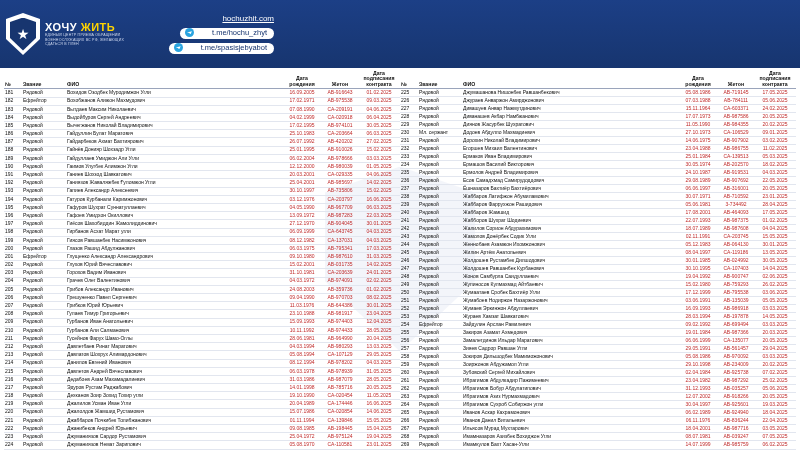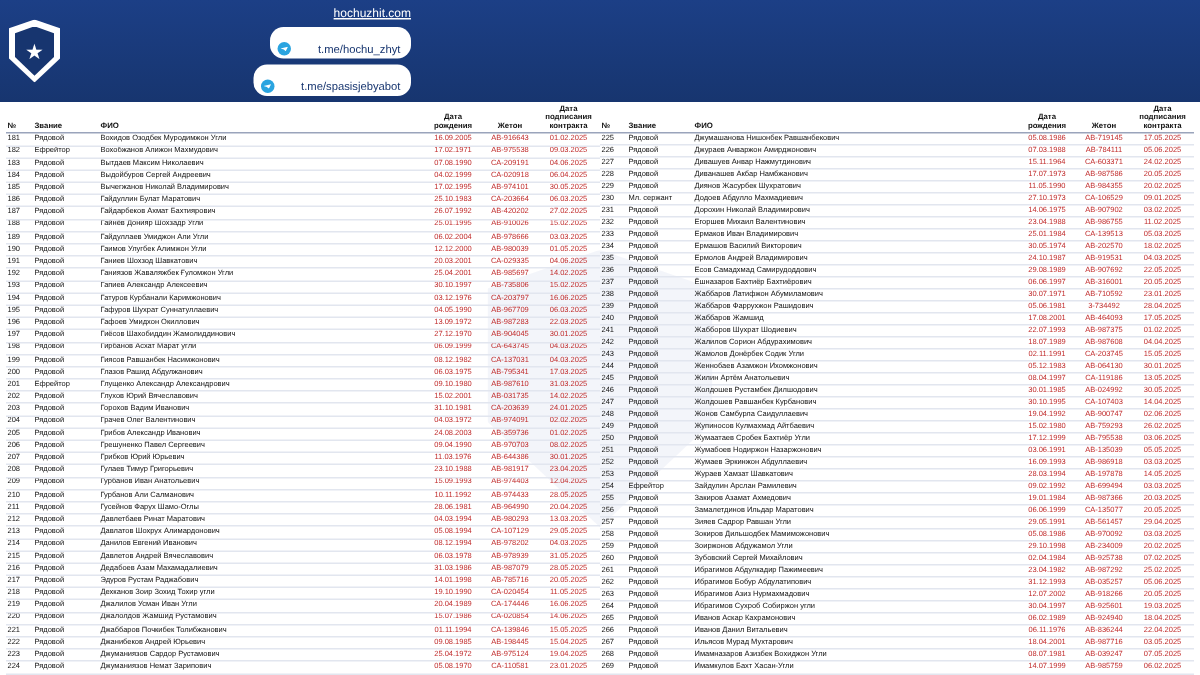--- a/index.html
+++ b/index.html
@@ -56,21 +56,21 @@
   .title-underline{
     width:330px;height:2px;background:#ffd400;margin:3px auto 0;
   }
   .links{
     width:150px;padding-right:8px;box-sizing:border-box;
     display:flex;flex-direction:column;align-items:flex-end;gap:4px;
   }
   .link-site{color:#ffffff;font-size:8px;margin-bottom:1px;text-decoration:underline;}
   .link-pill{
     background:#ffffff;color:#17356f;border-radius:9px;
-    font-size:7.5px;padding:10px 7px 2px 5px;
+    font-size:7.5px;padding:0 7px 2px 5px;
     display:flex;align-items:center;gap:18px;white-space:nowrap;justify-content:flex-end;
   }
   .tg{
     width:9px;height:9px;border-radius:50%;background:#2aa4e0;flex:0 0 9px;
     position:relative;
   }
   .tg:after{
     content:"";position:absolute;left:2px;top:3.2px;
     width:5px;height:3px;background:#fff;
     clip-path:polygon(0 40%,100% 0,70% 100%,45% 62%);
@@ -128,20 +128,24 @@
   .red{color:#c02a2a;}
   th.c-num,th.c-rank,th.c-fio{text-align:left;}
 </style>
 </head>
 <body>
 
 <div class="header">
   <div class="logo-block">
     <div class="shield">
       <div class="shield-inner">★</div>
+    </div>
+    <div class="logo-text">
+      <div class="logo-title"><span>ХОЧУ</span><span class="accent"> ЖИТЬ</span></div>
+      <div class="logo-sub">ЕДИНЫЙ ЦЕНТР ПРИЁМА ОБРАЩЕНИЙ ВОЕННОСЛУЖАЩИХ ВС РФ, ЖЕЛАЮЩИХ СДАТЬСЯ В ПЛЕН</div>
     </div>
   </div>
 
 
   <div class="links">
     <div class="link-site">hochuzhit.com</div>
     <div class="link-pill">
       <span class="tg"></span>
       <span>t.me/hochu_zhyt</span>
     </div>

